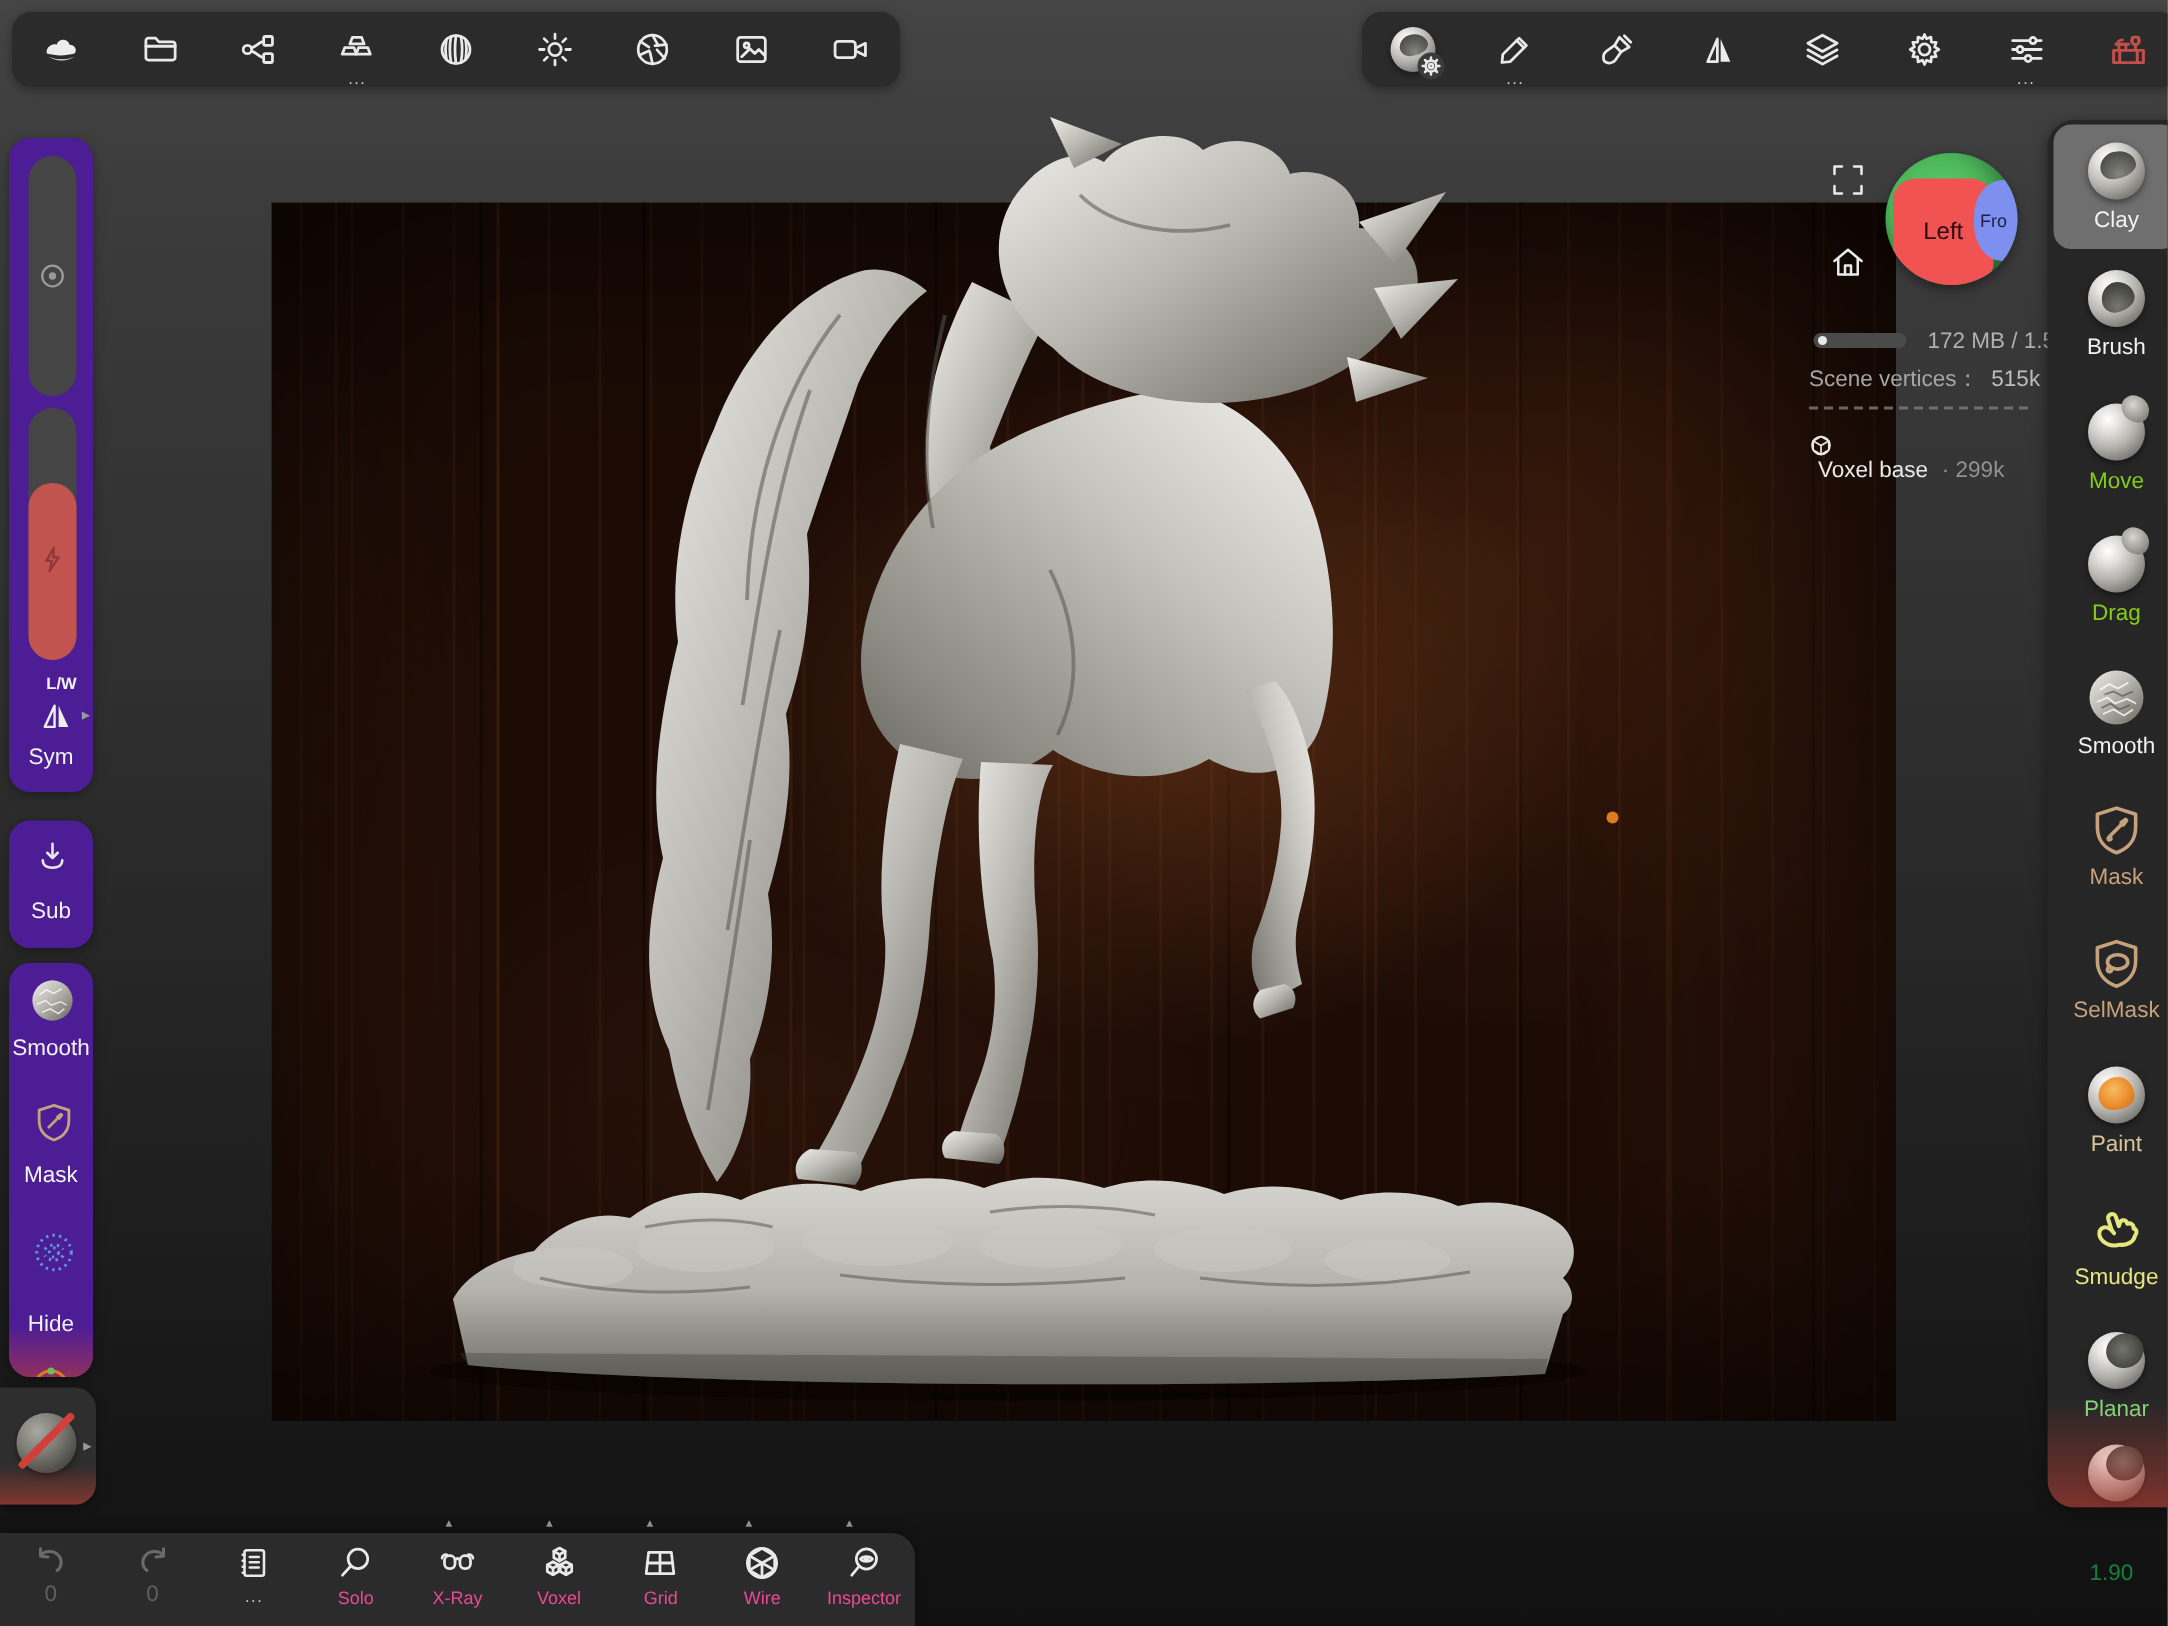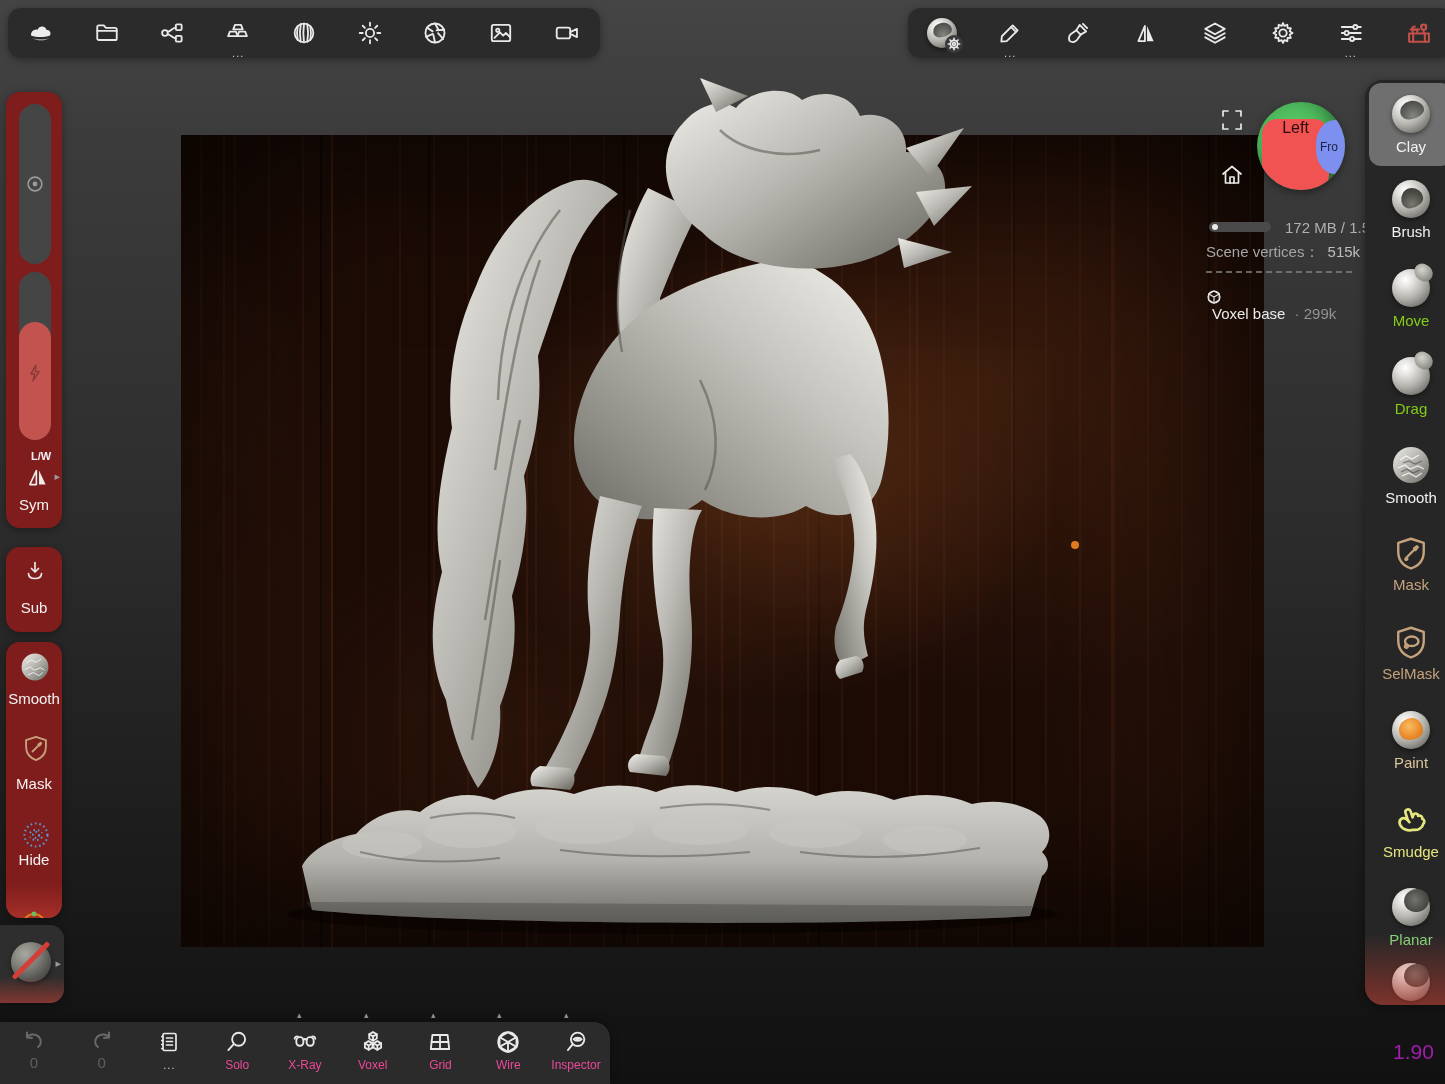--- a/index.html
+++ b/index.html
@@ -63,21 +63,21 @@
     background:radial-gradient(circle at 38% 38%, #d6d5d0, #8e8d86 70%, #6a6964)}
   .flatcut{position:absolute;right:1px;top:1px;width:25px;height:23px;transform:rotate(-16deg);border-radius:50%;
     background:radial-gradient(circle at 45% 45%, #74746e, #3f3f3b 78%)}
   .paintblob{position:absolute;left:18%;top:18%;width:64%;height:58%;
     border-radius:55% 45% 62% 38%/55% 60% 40% 45%;
     background:radial-gradient(circle at 42% 38%, #f7bd62, #ec8c2c 55%, #c66c16 100%)}
   .slash{position:absolute;left:-5px;top:16px;width:50px;height:5px;background:#d33f38;transform:rotate(-45deg);
     transform-origin:center;border-radius:2px}
 
   
-  .lpanel{position:absolute;background:#7f1d1d;border-radius:14px;box-shadow:0 2px 8px rgba(0,0,0,.35)}
+  .lpanel{position:absolute;background:#4c1d95;border-radius:14px;box-shadow:0 2px 8px rgba(0,0,0,.35)}
   .slider{position:absolute;left:13px;width:32px;background:#454545;border-radius:16px}
   .red-fill{position:absolute;left:0;right:0;bottom:0;border-radius:16px;background:#c2534e}
   .llabel{position:absolute;width:100%;text-align:center;font-size:15px;color:#f2f2f2}
   .fade-red{position:absolute;left:0;right:0;bottom:0;height:34px;border-radius:0 0 14px 14px;
     background:linear-gradient(180deg,rgba(0,0,0,0),rgba(198,62,50,.55));overflow:hidden;pointer-events:none}
   .mini-arrow{position:absolute;font-size:11px;color:#9a9a9a}
 
   
   .bottom-bar{position:absolute;left:0;top:1022px;width:610px;height:62px;background:#2b2b2b;
     border-radius:0 16px 0 0;display:flex;justify-content:space-around;box-shadow:0 -2px 8px rgba(0,0,0,.35)}
@@ -88,25 +88,25 @@
 
   
   .vinfo{position:absolute;color:#a5a5a5;font-size:15px;white-space:nowrap}
   .membar{position:absolute;left:1209px;top:222px;width:62px;height:10px;border-radius:5px;background:#4a4a4a}
   .membar i{position:absolute;left:3px;top:2px;width:6px;height:6px;border-radius:50%;background:#e9e9e9}
   .dashline{position:absolute;left:1206px;top:271px;width:146px;border-top:2px dashed #7d7d7d;opacity:.8}
   .gizmo{position:absolute;left:1257px;top:102px;width:88px;height:88px;border-radius:50%;overflow:hidden;
     background:radial-gradient(circle at 42% 38%, #5ad06a, #3f9e4d 85%);
     box-shadow:inset -10px -12px 18px rgba(0,0,0,.38), 0 3px 8px rgba(0,0,0,.4)}
   .gface-red{position:absolute;left:5px;top:17px;width:67px;height:71px;border-radius:15px;background:#f15353;
-    display:flex;align-items:flex-start;justify-content:center;font-size:16px;color:#2a0c0c}
+    display:flex;align-items:center;justify-content:center;font-size:16px;color:#2a0c0c}
   .gface-blue{position:absolute;right:-13px;top:18px;width:42px;height:54px;border-radius:45%;background:#7e90ef;
     display:flex;align-items:center;justify-content:flex-start;padding-left:4px;font-size:12px;color:#1c2140;box-sizing:border-box}
   .odot{position:absolute;left:1071px;top:541px;width:8px;height:8px;border-radius:50%;background:#e07a1f}
-  .version{position:absolute;left:1393px;top:1040px;font-size:21px;color:#a21caf}
+  .version{position:absolute;left:1393px;top:1040px;font-size:15px;color:#15803d}
   .dotted-gizmo{position:absolute;left:50%;transform:translateX(-50%);bottom:-4px;width:30px;height:14px;overflow:hidden}
 </style>
 </head>
 <body>
 
 <div class="wood"></div>
 
 <svg class="sculpt-svg" width="1445" height="1084" viewBox="0 0 1445 1084">
   <defs>
     <linearGradient id="gSilver" x1="0" y1="0" x2="1" y2="1">
@@ -525,21 +525,21 @@
   </svg>
   <div class="llabel c-mask" style="top:133px">Mask</div>
   <svg style="position:absolute;left:15px;top:178px" width="30" height="30" viewBox="0 0 30 30">
     <g fill="none" stroke="#5b9ad8" stroke-width="2" stroke-dasharray="1.6 2.8">
         <circle cx="15" cy="15" r="11.5"></circle>
         <path d="M9,13 C11,9 19,9 21,13"></path>
         <path d="M21,17 C19,21 11,21 9,17"></path>
         <circle cx="15" cy="15" r="3"></circle>
       </g>
   </svg>
-  <div class="llabel c-hide" style="top:209px">Hide</div>
+  <div class="llabel c-hide" style="top:232px">Hide</div>
   <div class="fade-red">
     <div class="dotted-gizmo">
       <svg width="30" height="30" viewBox="0 0 30 30">
           <circle cx="15" cy="17" r="11" fill="none" stroke="#e07a1f" stroke-width="2"></circle>
           <circle cx="15" cy="6" r="2.4" fill="#6abf5e"></circle>
           <circle cx="26" cy="17" r="2.2" fill="#d65a4f"></circle>
         </svg>
     </div>
   </div>
 </div>

